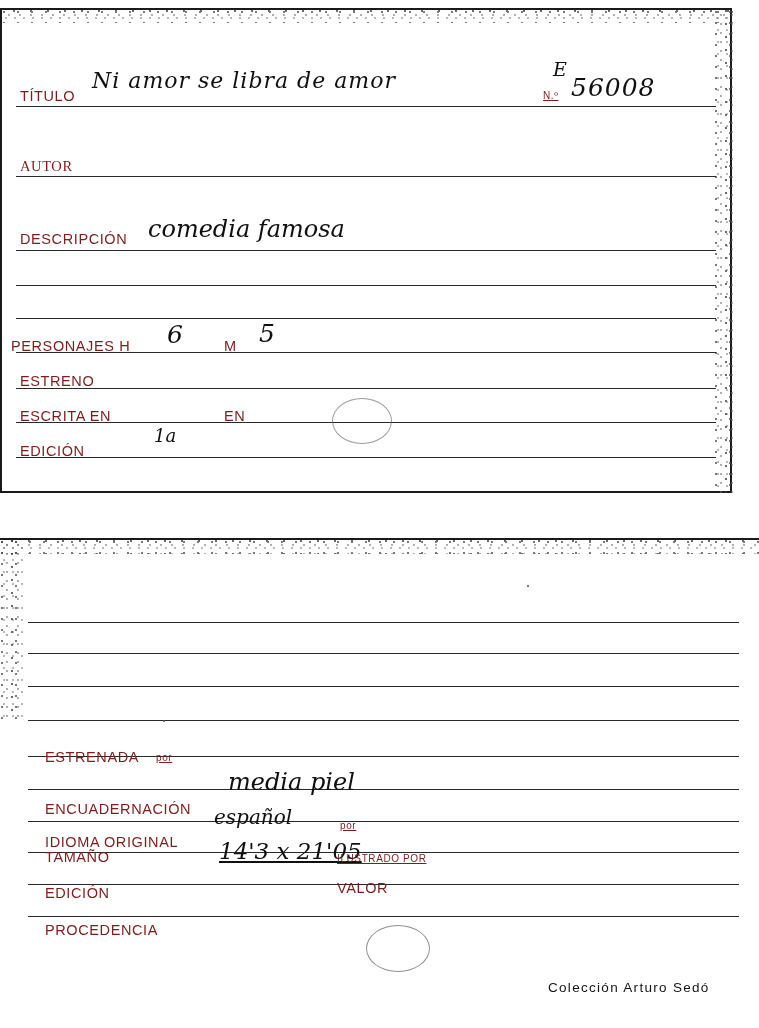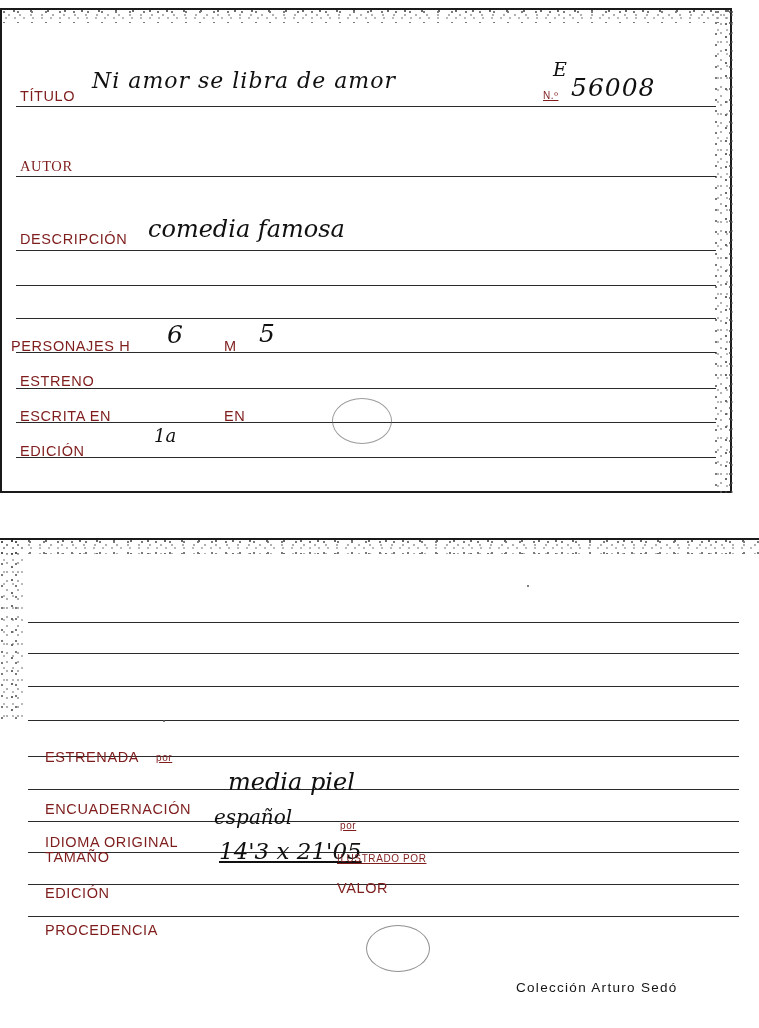--- a/index.html
+++ b/index.html
@@ -86,20 +86,21 @@
     transform-origin: left bottom;
   }
 
   .colec {
     position: absolute;
     font-size: 13.5px;
     letter-spacing: 1.3px;
     color: #141414;
     white-space: nowrap;
     font-family: "Liberation Sans", sans-serif;
+    margin-left: 32px;
   }
 
   
   .smudge {
     position: absolute;
     border: 1.3px solid #555;
     border-radius: 50%;
     opacity: .65;
   }
   .dot {

